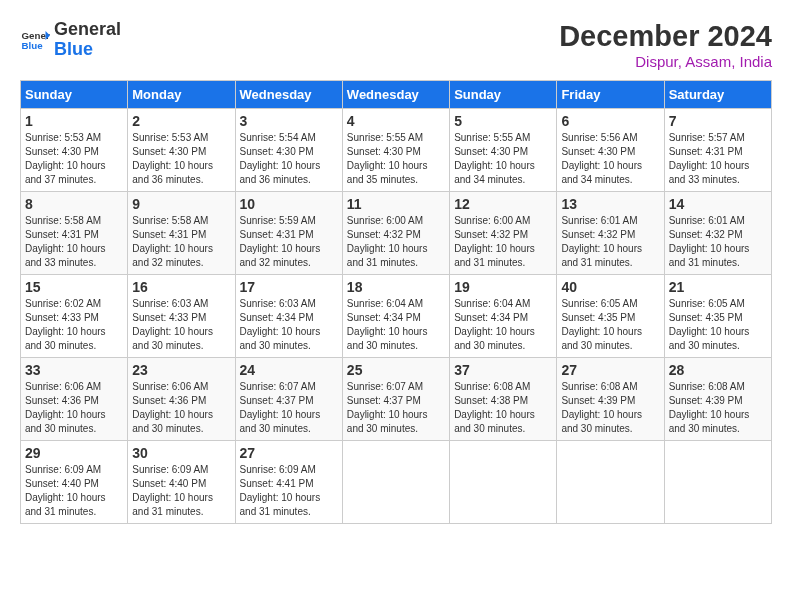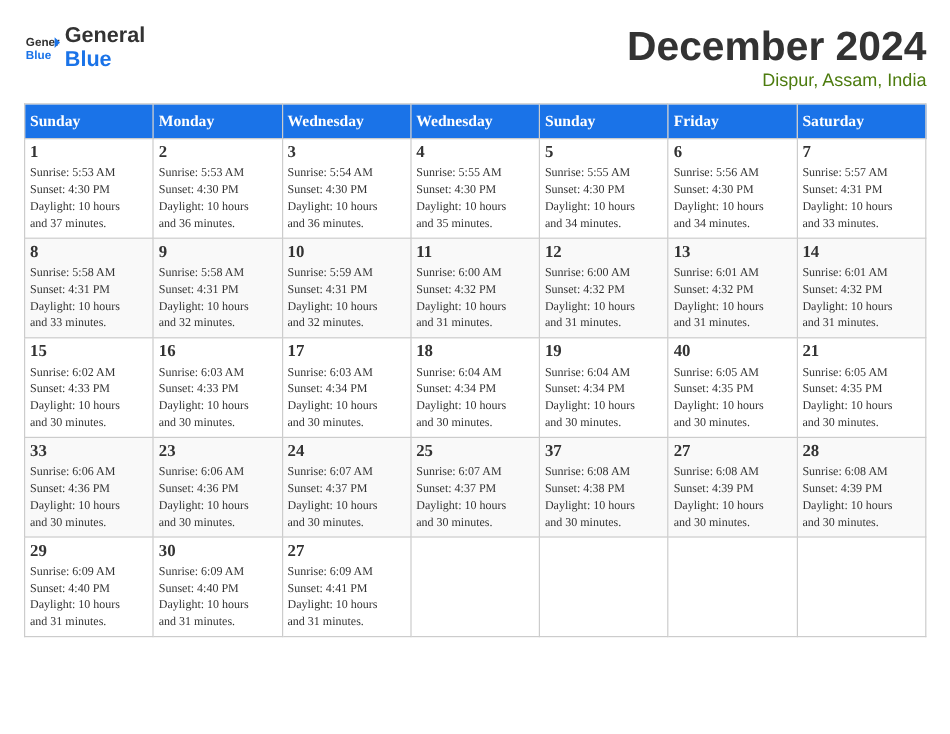--- a/index.html
+++ b/index.html
@@ -22,33 +22,32 @@
       gap: 4px;
     }
     .logo-icon {
       width: 30px;
       height: 30px;
     }
     .title-area {
       text-align: right;
     }
     .month-title {
-      font-size: 34px;
+      font-size: 29px;
       font-weight: bold;
       color: #333;
     }
     .subtitle {
       font-size: 15px;
-      color: #4d7c0f;
+      color: #a21caf;
     }
     table {
       width: 100%;
       border-collapse: collapse;
       font-size: 11px;
-      font-family: Liberation Serif, serif;
     }
     thead tr th {
       background-color: #1a73e8;
       color: white;
       padding: 6px 4px;
       text-align: left;
       font-size: 13px;
       font-weight: bold;
       border: 1px solid #ccc;
     }

